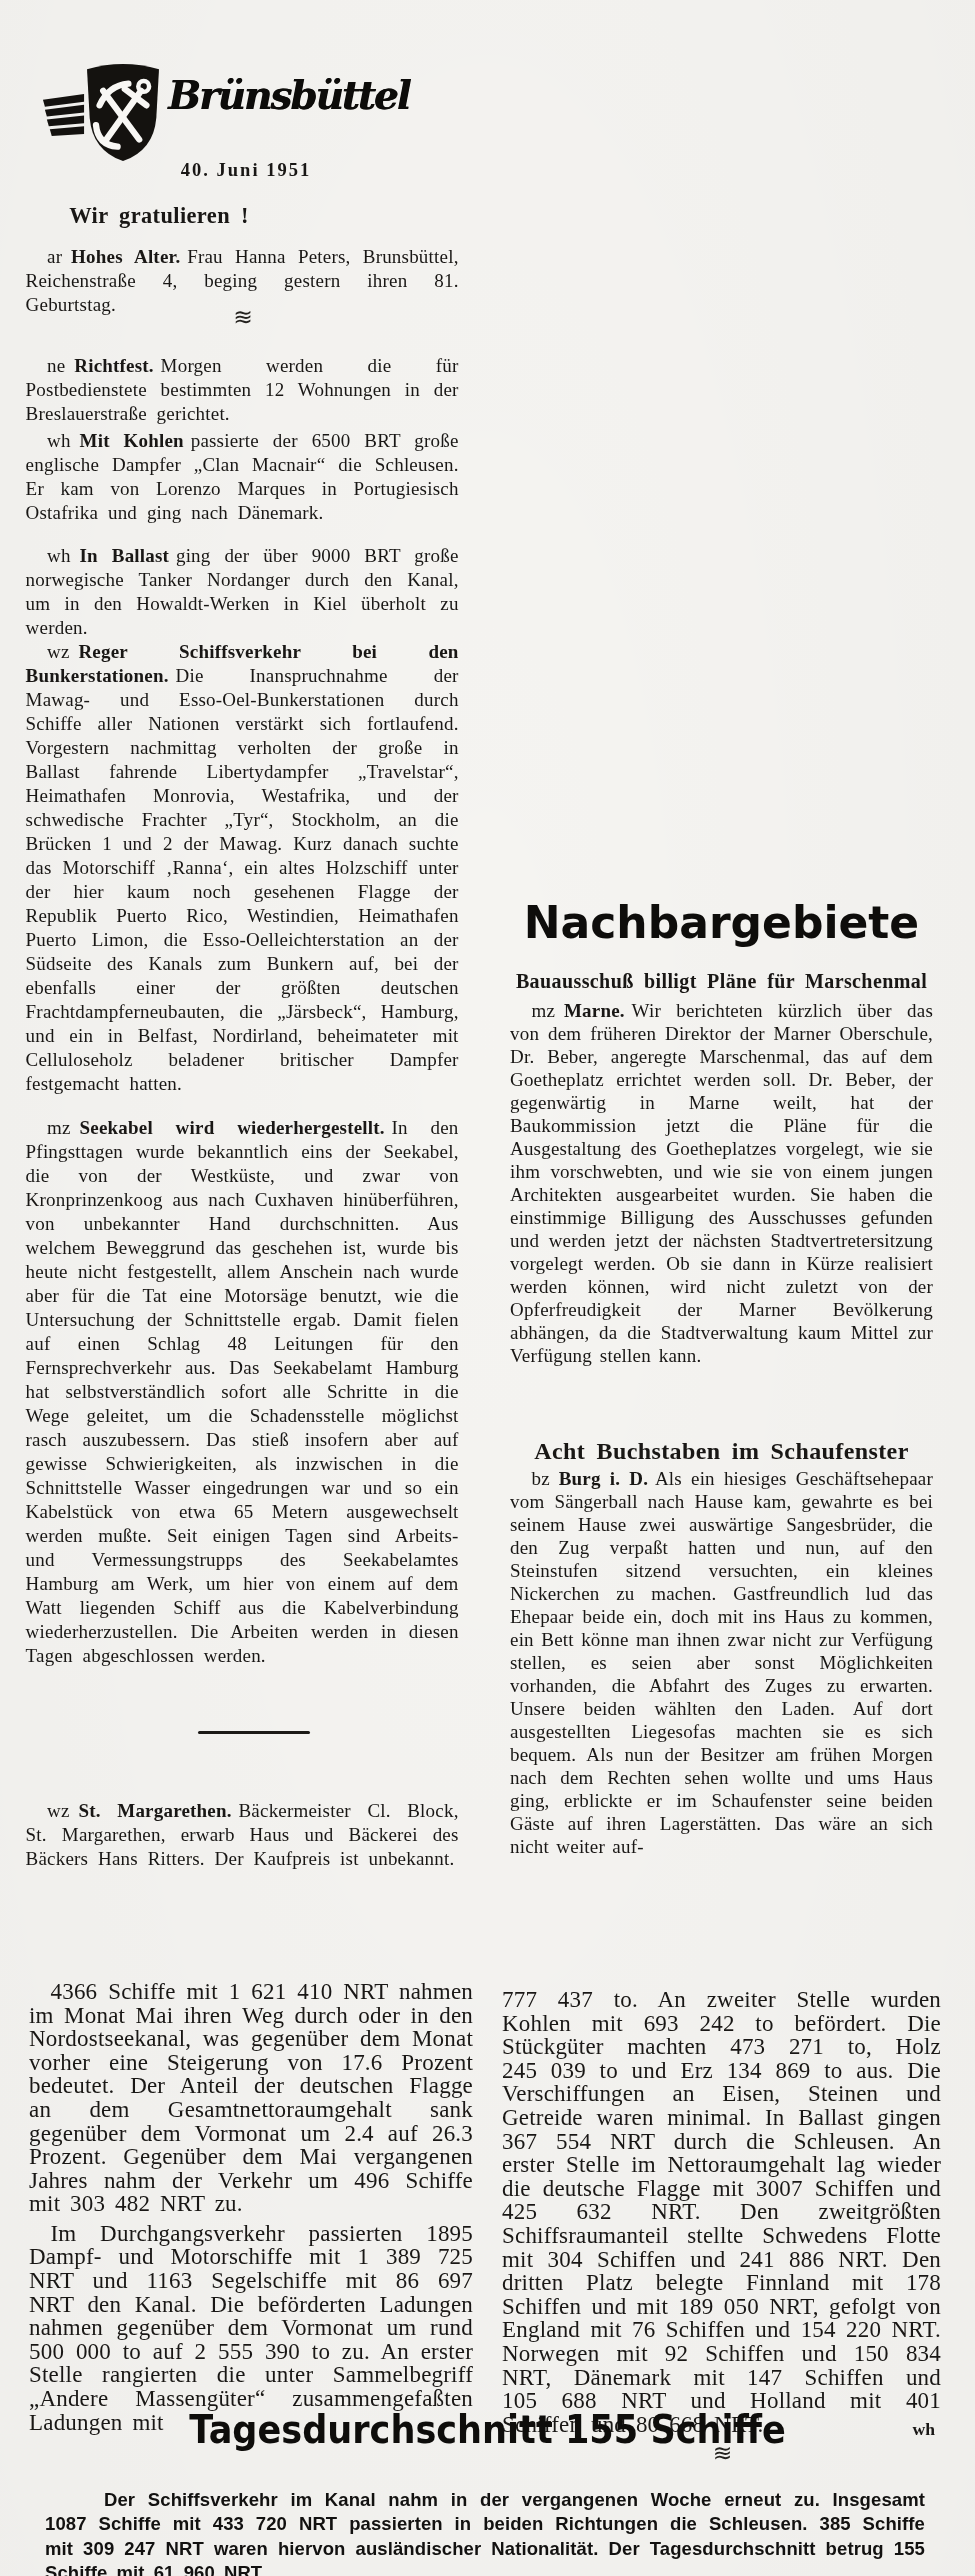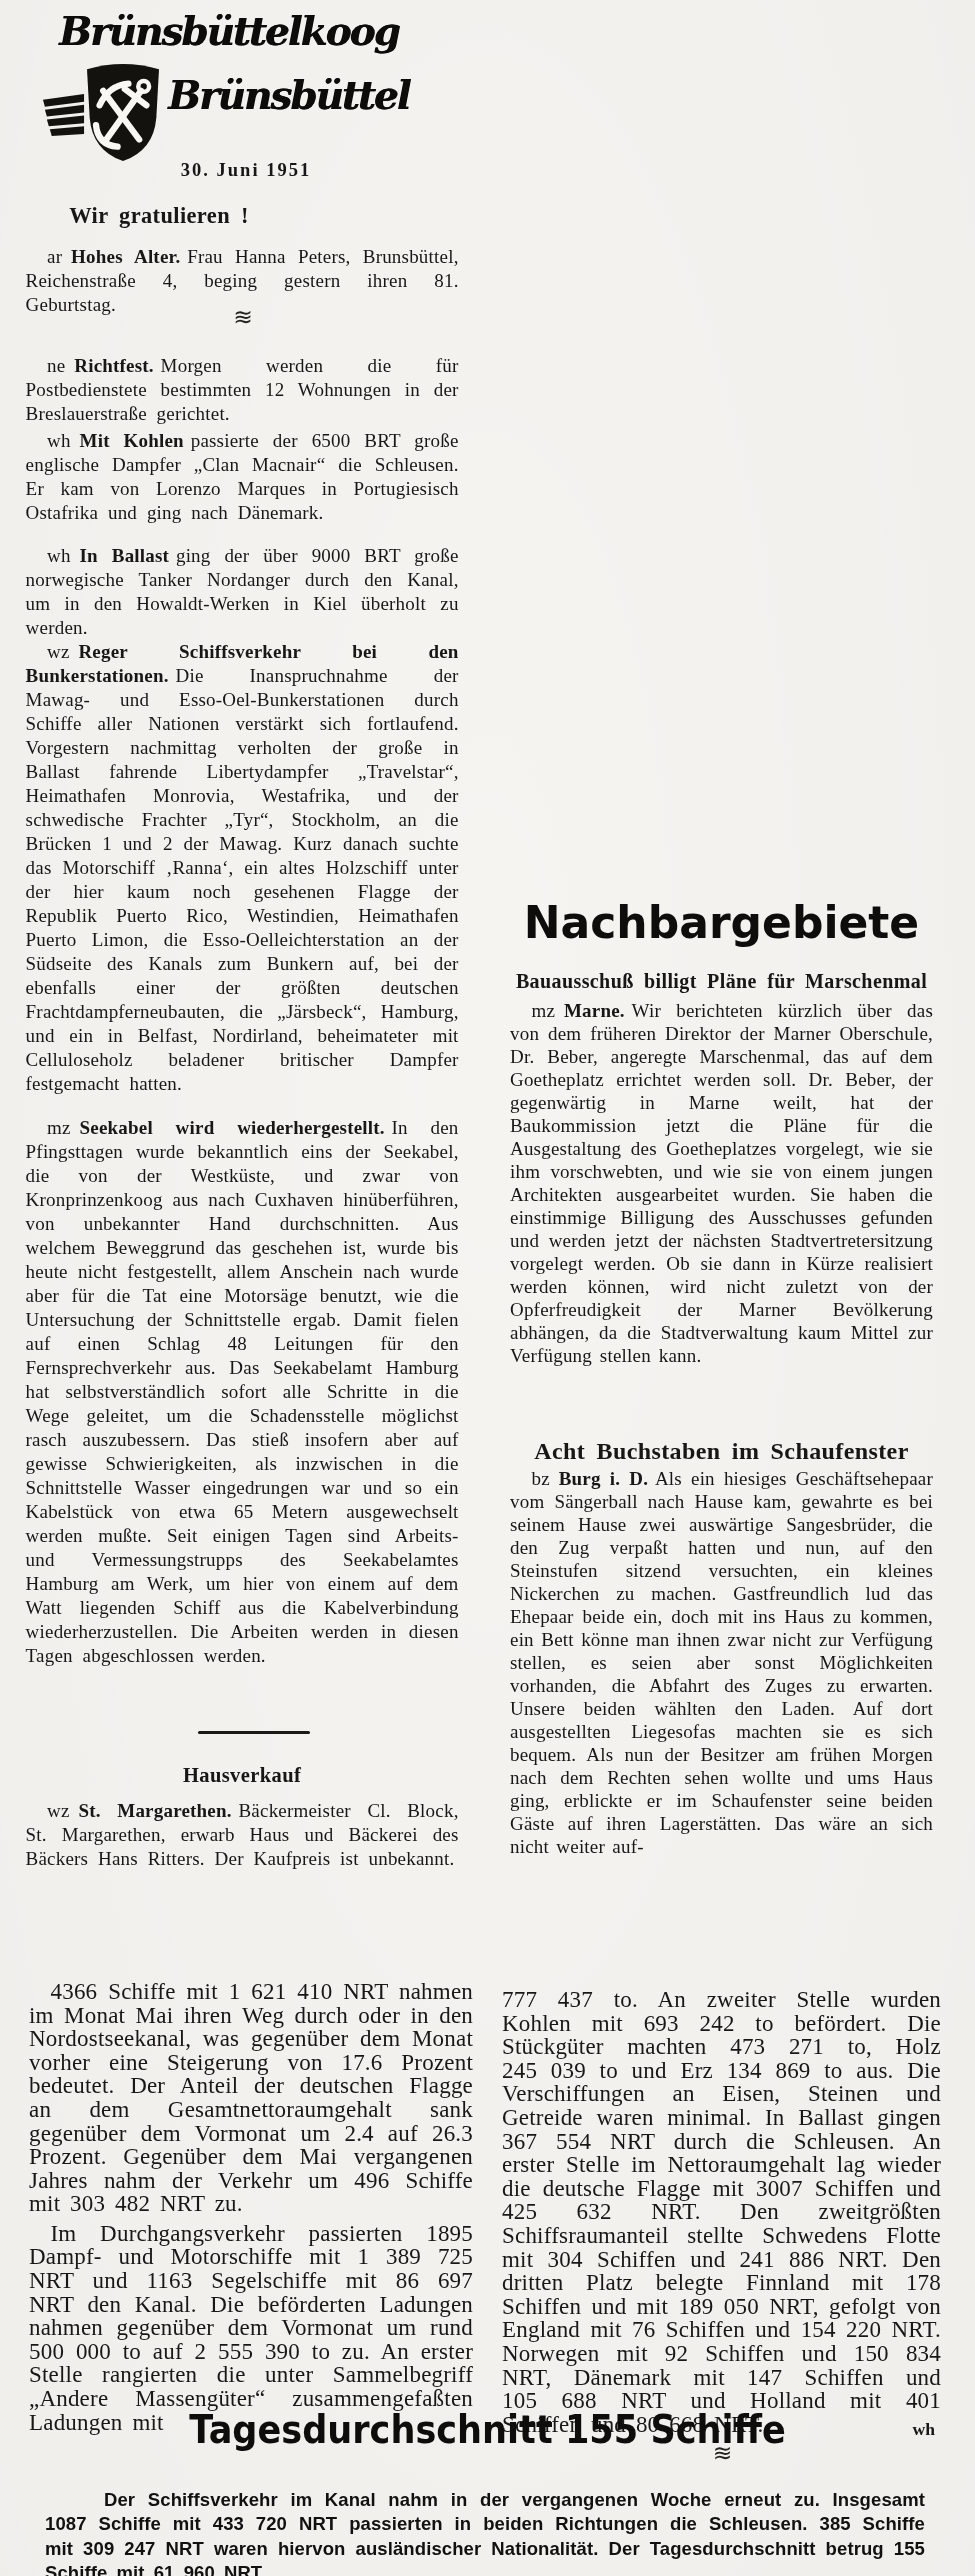--- a/index.html
+++ b/index.html
@@ -91,21 +91,20 @@
     font-weight:bold;font-size:18.5px;line-height:24.4px;
     text-align:justify;text-indent:59px;
     word-spacing:3.9px;letter-spacing:0.1px;color:#121110;
   }
 </style>
 </head>
 <body>
 
 <div class="page">
 
-  <div class="abs masthead-line" style="left:59px;top:7.8px;">Brünsbüttelkoog</div>
 
   <div class="abs" style="left:41px;top:94px;">
     <svg width="45" height="45" viewBox="0 0 46 46">
       <g fill="#14120f">
         <polygon points="2,6 44,0 44,8 4,13"></polygon>
         <polygon points="4,16 44,11 44,19 6,23"></polygon>
         <polygon points="6,26 44,22 44,30 8,33"></polygon>
         <polygon points="9,36 44,33 44,41 11,43"></polygon>
       </g>
     </svg>
@@ -125,21 +124,21 @@
         <line x1="28" y1="32" x2="68" y2="86"></line>
 
         <path d="M24,48 Q34,26 56,24"></path>
       </g>
       <circle cx="73" cy="27" r="6" stroke="#f8f7f4" stroke-width="5" fill="none"></circle>
     </svg>
   </div>
 
   <div class="abs masthead-line" style="left:168px;top:72px;">Brünsbüttel</div>
 
-  <div class="abs issue-date" style="left:168px;top:160px;">30. Juni 1951</div>
+  <div class="abs issue-date" style="left:168px;top:160px;">40. Juni 1951</div>
 
   <h2 class="abs subhead" style="left:29px;top:195px;width:244px;font-size:22.4px;">Wir gratulieren !</h2>
 
   <div class="col" style="left:17.6px;top:0;width:449px;height:2576px;">
 
     <p class="news" style="top:237px;">
       <span class="code">ar</span><span class="lead">Hohes Alter.</span><span>Frau Hanna Peters, Brunsbüttel, Reichenstraße 4, beging gestern ihren 81. Geburtstag.</span>
     </p>
 
     <div class="squiggle" style="top:308px;">≋</div>
@@ -159,21 +158,20 @@
     <p class="news" style="top:632px;">
       <span class="code">wz</span><span class="lead">Reger Schiffsverkehr bei den Bunkerstationen.</span><span>Die Inanspruchnahme der Mawag- und Esso-Oel-Bunkerstationen durch Schiffe aller Nationen verstärkt sich fortlaufend. Vorgestern nachmittag verholten der große in Ballast fahrende Libertydampfer „Travelstar“, Heimathafen Monrovia, Westafrika, und der schwedische Frachter „Tyr“, Stockholm, an die Brücken 1 und 2 der Mawag. Kurz danach suchte das Motorschiff ‚Ranna‘, ein altes Holzschiff unter der hier kaum noch gesehenen Flagge der Republik Puerto Rico, Westindien, Heimathafen Puerto Limon, die Esso-Oelleichterstation an der Südseite des Kanals zum Bunkern auf, bei der ebenfalls einer der größten deutschen Frachtdampferneubauten, die „Järsbeck“, Hamburg, und ein in Belfast, Nordirland, beheimateter mit Celluloseholz beladener britischer Dampfer festgemacht hatten.</span>
     </p>
 
     <p class="news" style="top:1108px;">
       <span class="code">mz</span><span class="lead">Seekabel wird wiederhergestellt.</span><span>In den Pfingsttagen wurde bekanntlich eins der Seekabel, die von der Westküste, und zwar von Kronprinzenkoog aus nach Cuxhaven hinüberführen, von unbekannter Hand durchschnitten. Aus welchem Beweggrund das geschehen ist, wurde bis heute nicht festgestellt, allem Anschein nach wurde aber für die Tat eine Motorsäge benutzt, wie die Untersuchung der Schnittstelle ergab. Damit fielen auf einen Schlag 48 Leitungen für den Fernsprechverkehr aus. Das Seekabelamt Hamburg hat selbstverständlich sofort alle Schritte in die Wege geleitet, um die Schadensstelle möglichst rasch auszubessern. Das stieß insofern aber auf gewisse Schwierigkeiten, als inzwischen in die Schnittstelle Wasser eingedrungen war und so ein Kabelstück von etwa 65 Metern ausgewechselt werden mußte. Seit einigen Tagen sind Arbeits- und Vermessungstrupps des Seekabelamtes Hamburg am Werk, um hier von einem auf dem Watt liegenden Schiff aus die Kabelverbindung wiederherzustellen. Die Arbeiten werden in diesen Tagen abgeschlossen werden.</span>
     </p>
 
     <div class="rule" style="left:180px;top:1731px;width:112px;"></div>
 
-    <h3 class="subhead" style="top:1756px;font-size:20.5px;">Hausverkauf</h3>
 
     <p class="news" style="top:1791px;">
       <span class="code">wz</span><span class="lead">St. Margarethen.</span><span>Bäckermeister Cl. Block, St. Margarethen, erwarb Haus und Bäckerei des Bäckers Hans Ritters. Der Kaufpreis ist unbekannt.</span>
     </p>
   </div>
 
   <div class="col" style="left:502px;top:0;width:439px;height:1951px;">
 
     <h1 class="nachbar-head" style="top:897px;">Nachbargebiete</h1>
 

